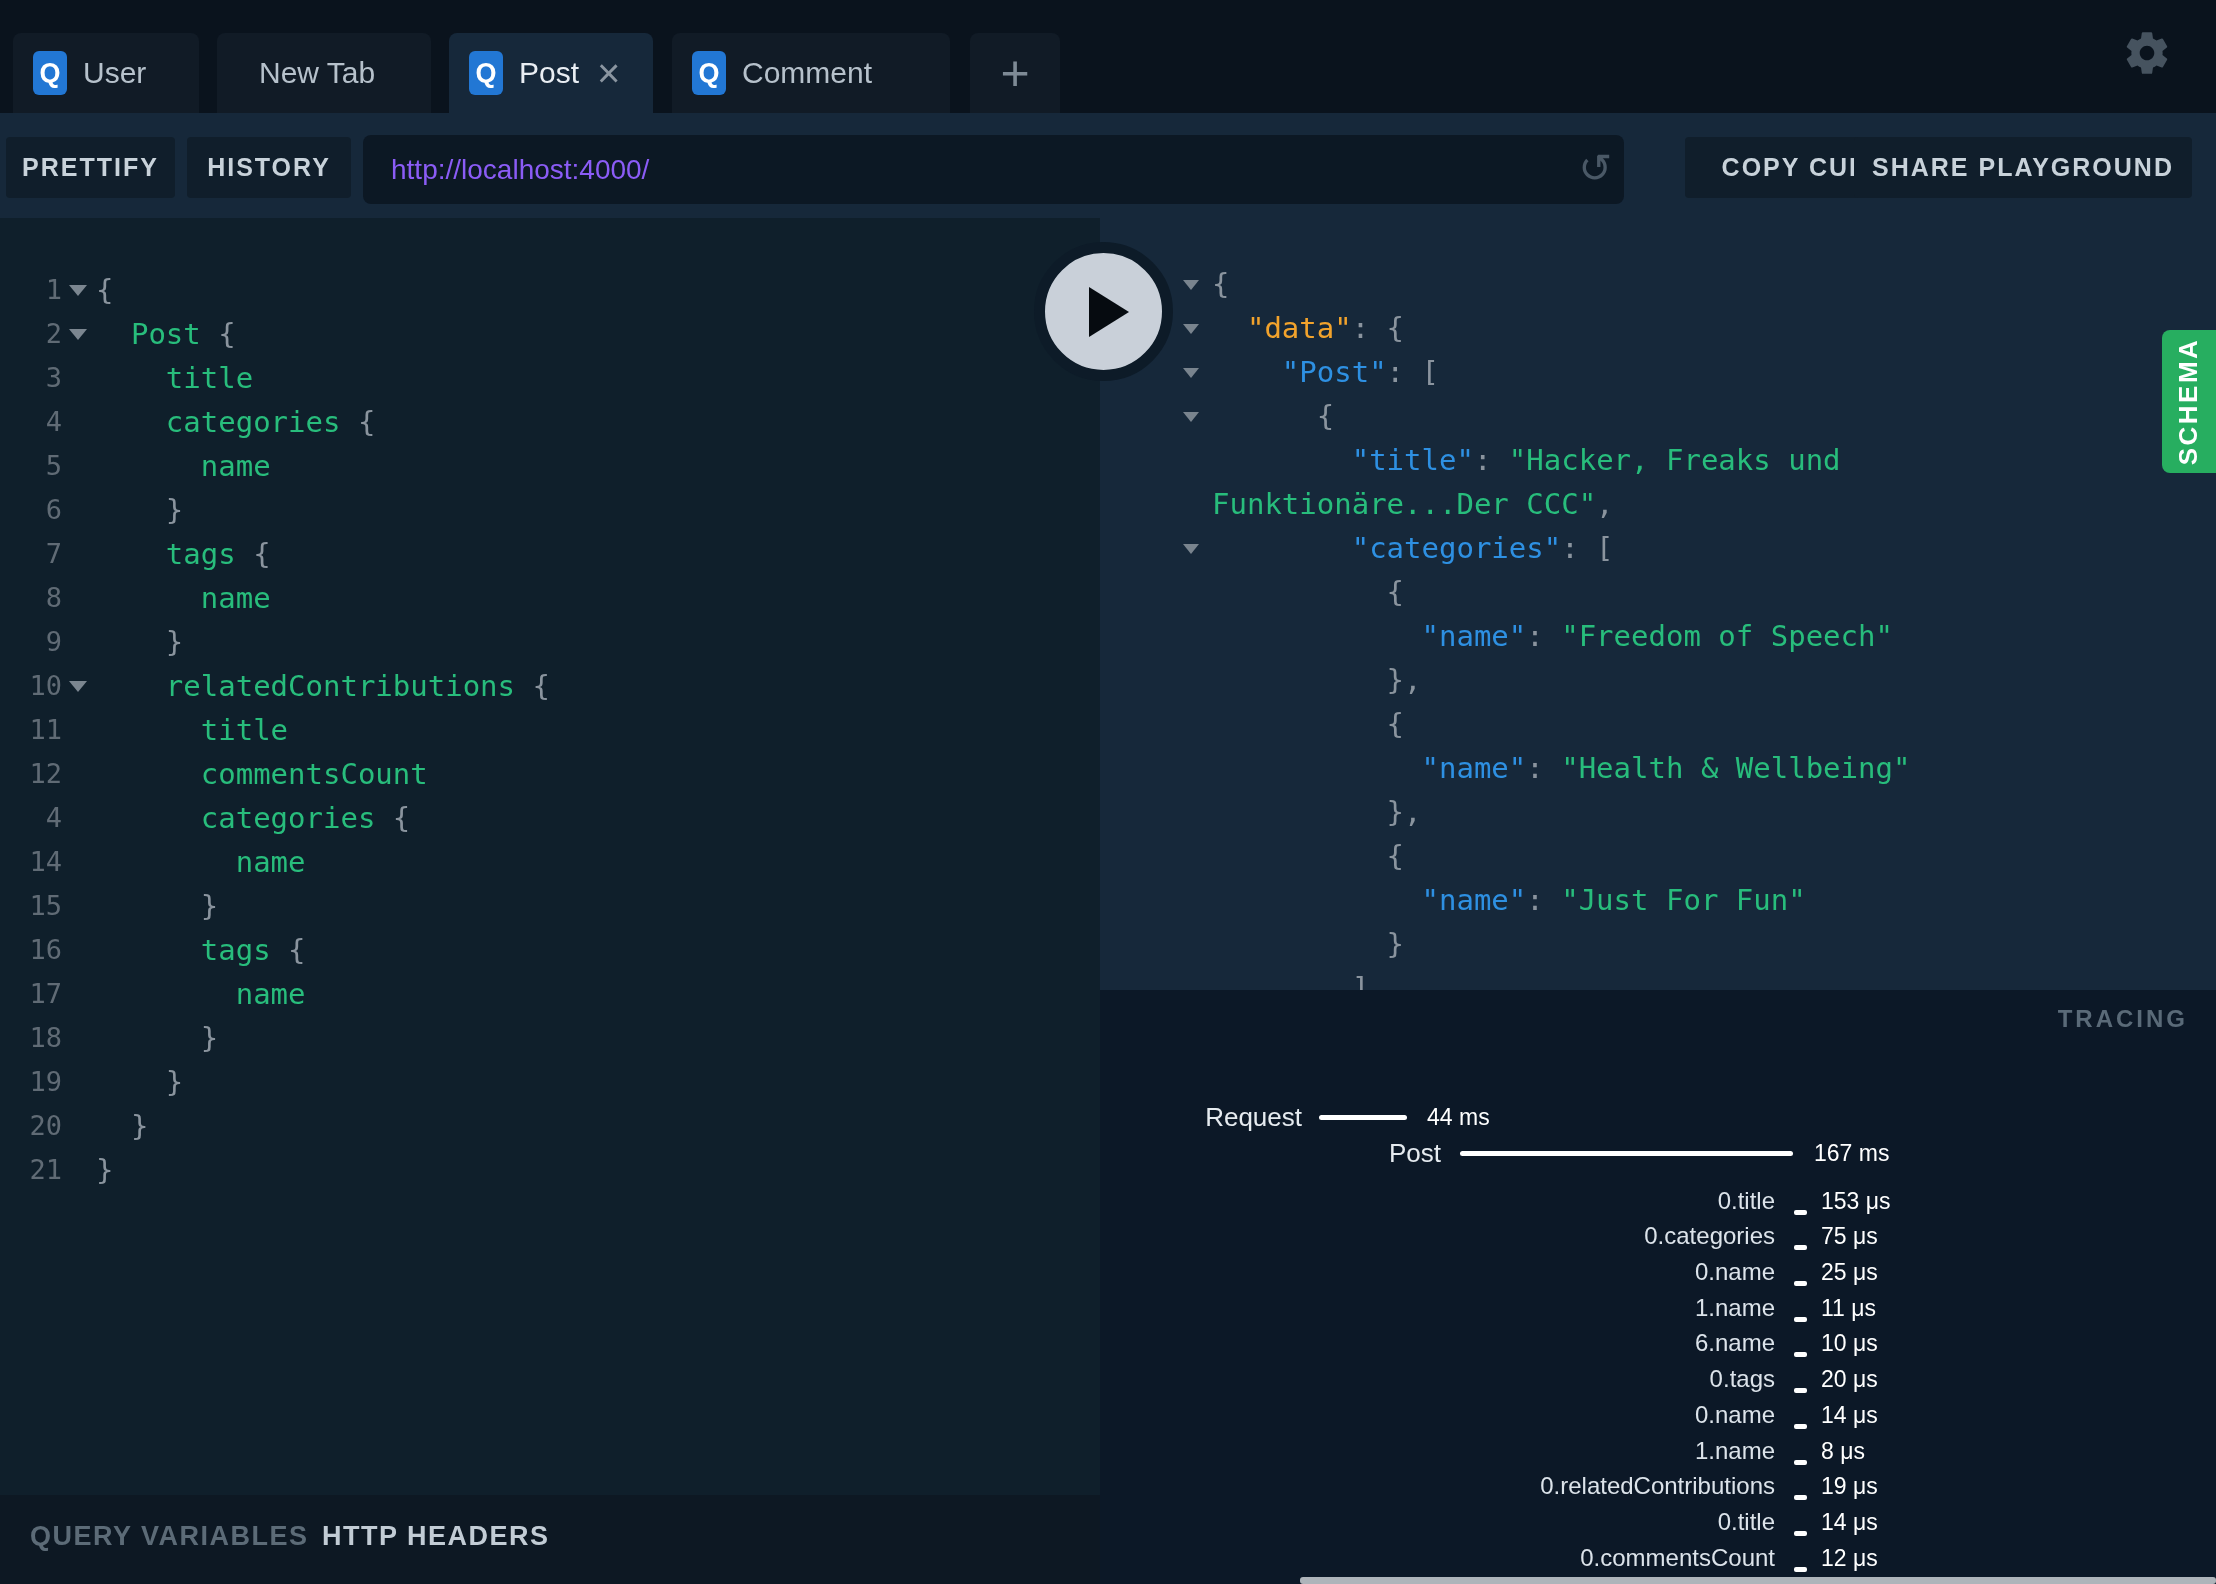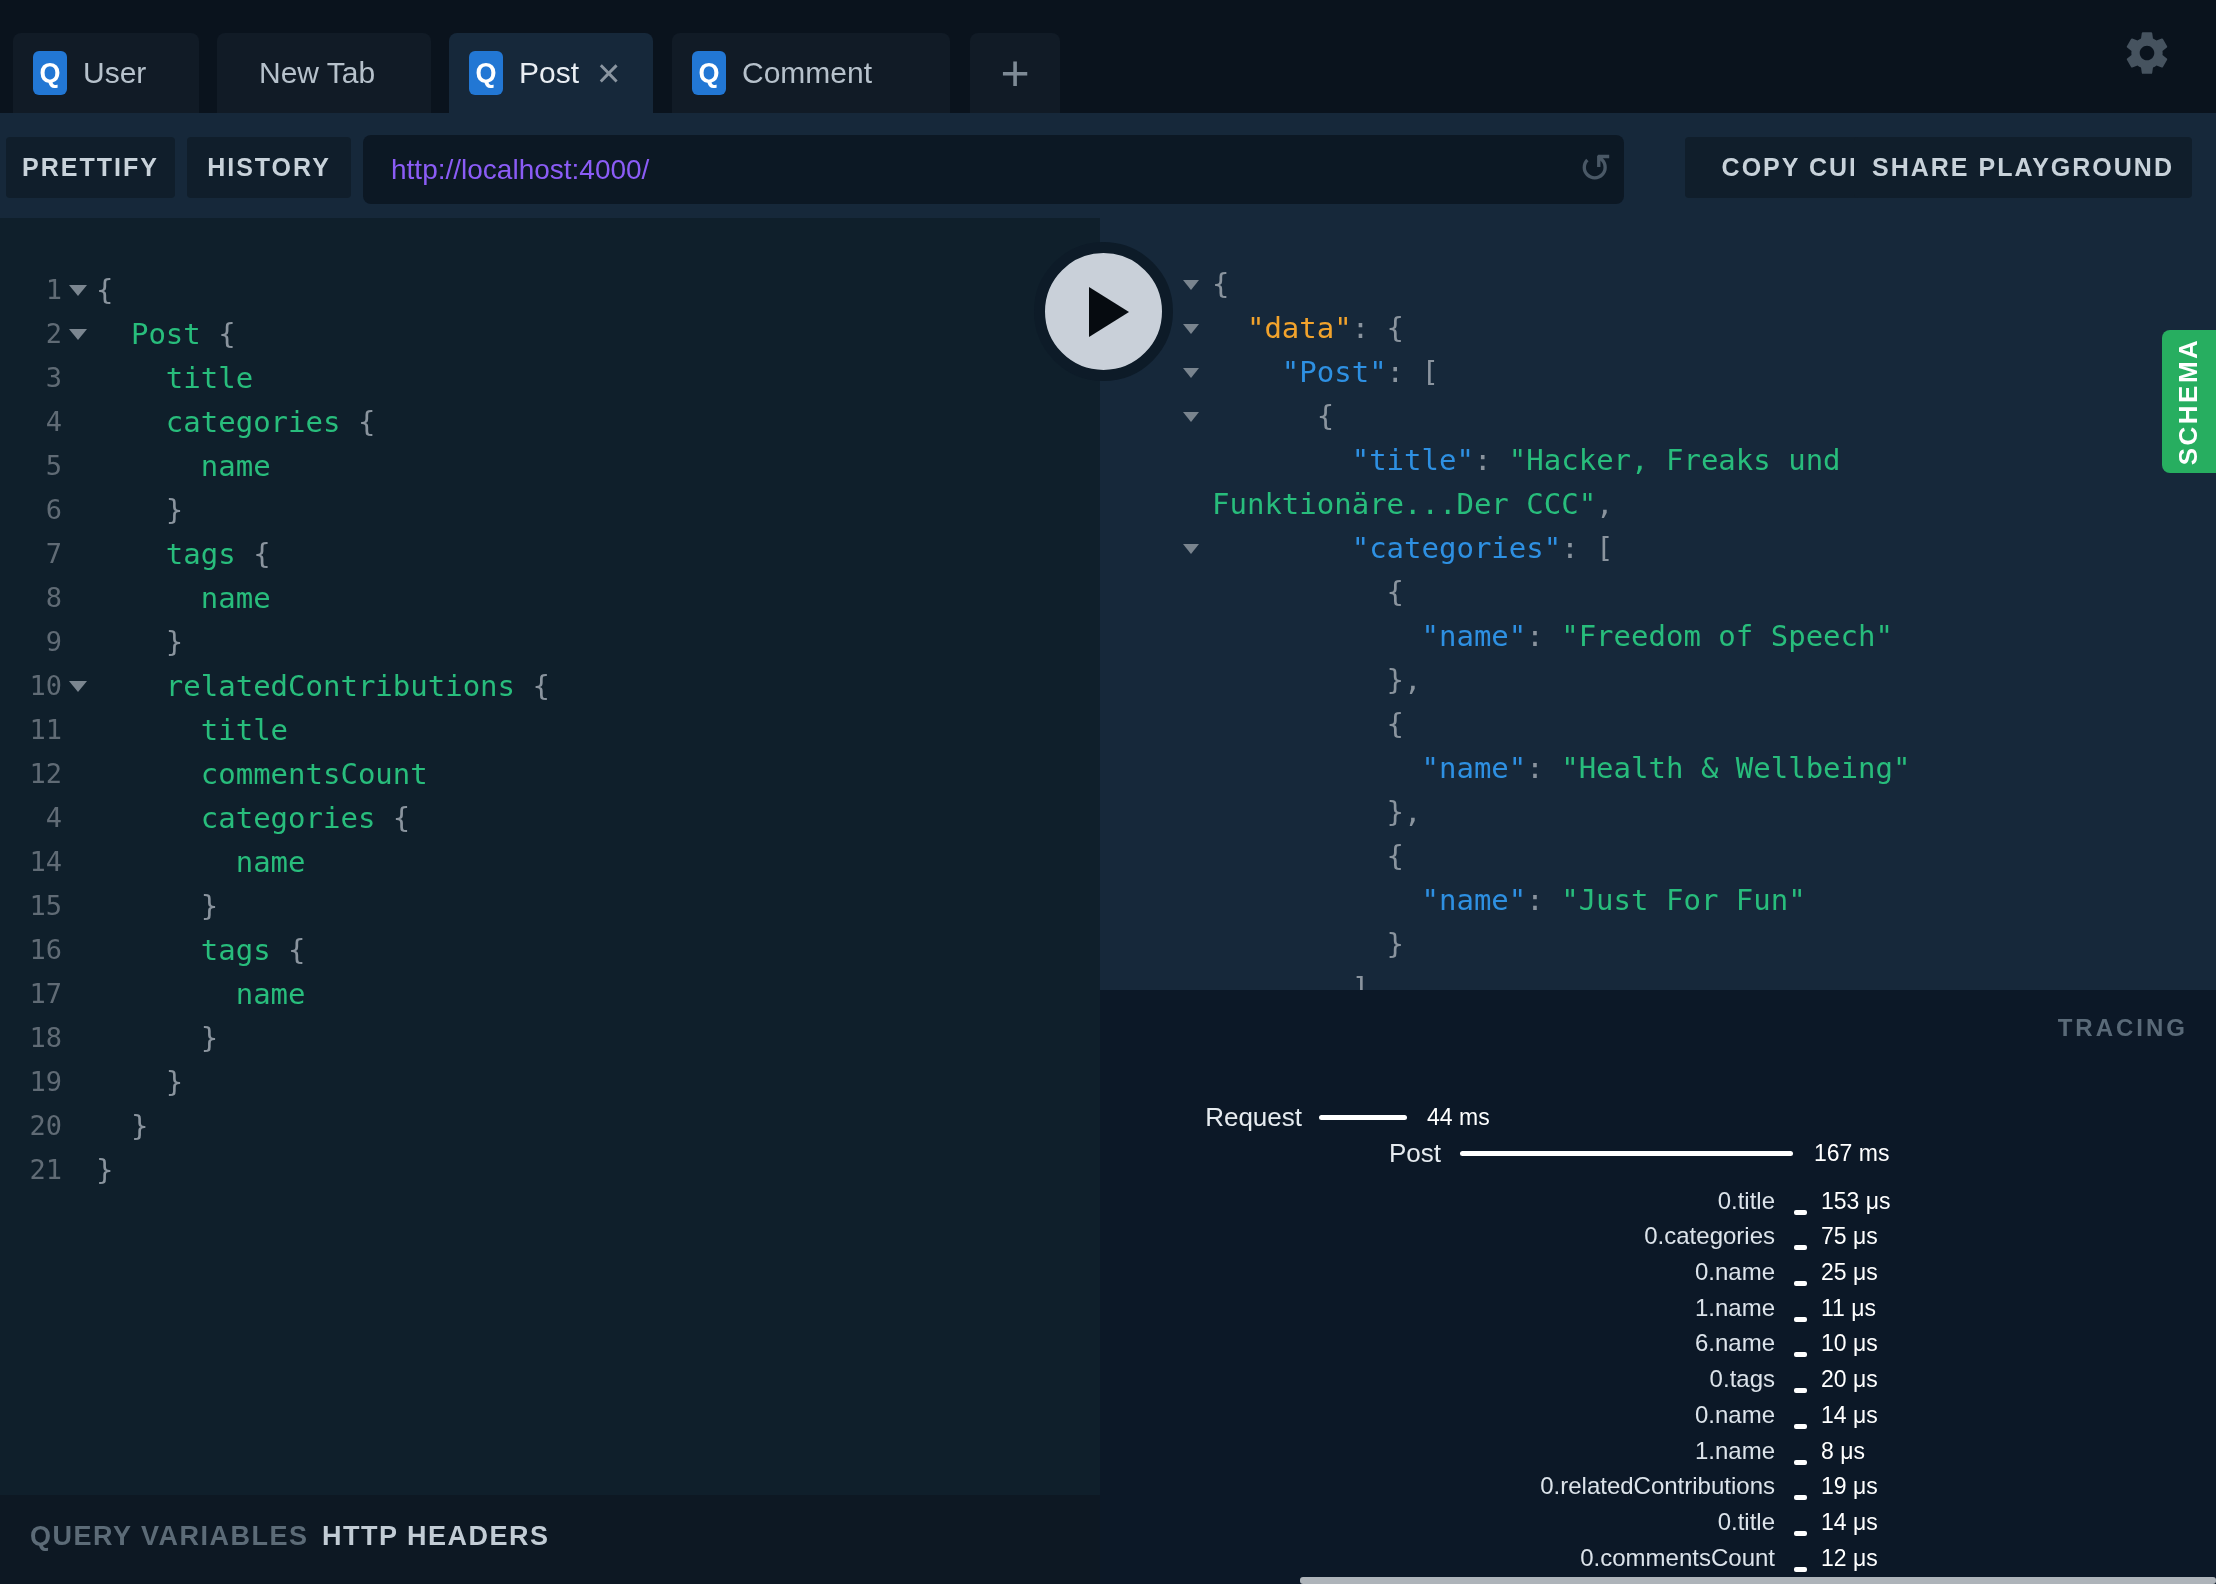--- a/index.html
+++ b/index.html
@@ -73,21 +73,21 @@
 
   
   .schema{position:absolute;left:2162px;top:330px;width:54px;height:143px;background:var(--schema_green);
           border-radius:8px 0 0 8px;display:flex;align-items:center;justify-content:center;cursor:pointer;}
   .schema span{transform:rotate(-90deg);color:#fff;font-size:26px;font-weight:700;letter-spacing:2.5px;
           white-space:nowrap;}
 
   
   .tracing{position:absolute;left:1100px;top:990px;width:1116px;height:594px;background:var(--tracing_bg);
            overflow:hidden;}
-  .ttitle{position:absolute;top:24px;right:28px;font-size:24px;font-weight:700;letter-spacing:3px;
+  .ttitle{position:absolute;top:15px;right:28px;font-size:24px;font-weight:700;letter-spacing:3px;
           color:#5A6A78;}
   .tspans{position:absolute;top:109px;left:0;right:0;}
   .tspan{display:flex;align-items:center;height:36px;color:#E6EBF0;font-size:26px;}
   .tspan .lab{text-align:right;white-space:nowrap;}
   .tspan:nth-child(1) .lab{width:202px;}
   .tspan:nth-child(1) .bar{margin-left:17px;width:88px;}
   .tspan:nth-child(1) .sdur{margin-left:20px;}
   .tspan:nth-child(2) .lab{width:341px;}
   .tspan:nth-child(2) .bar{margin-left:19px;width:333px;}
   .tspan:nth-child(2) .sdur{margin-left:21px;}

